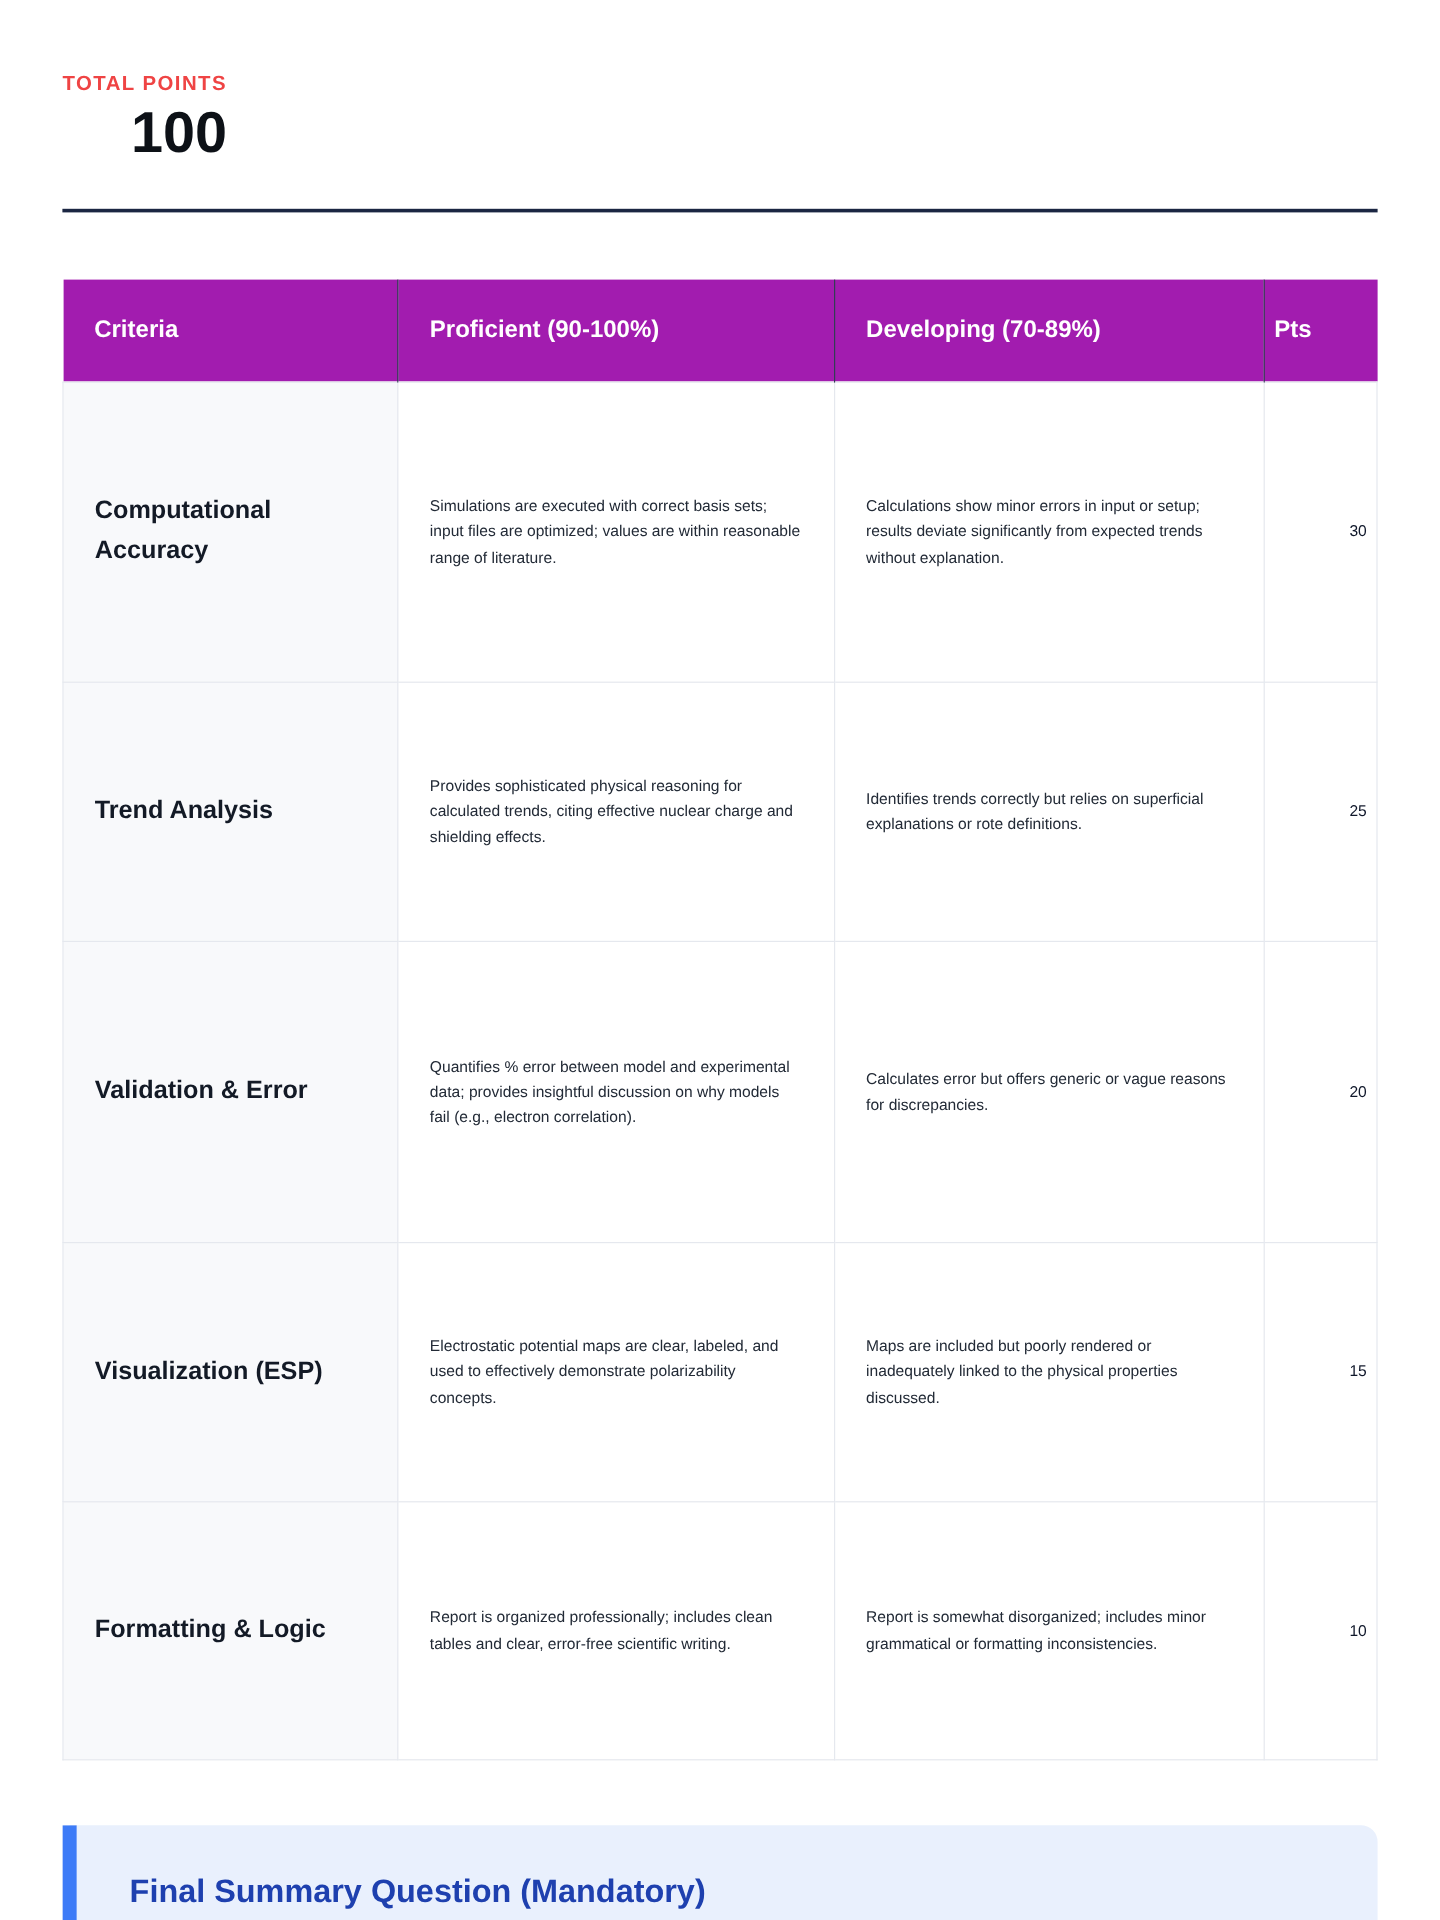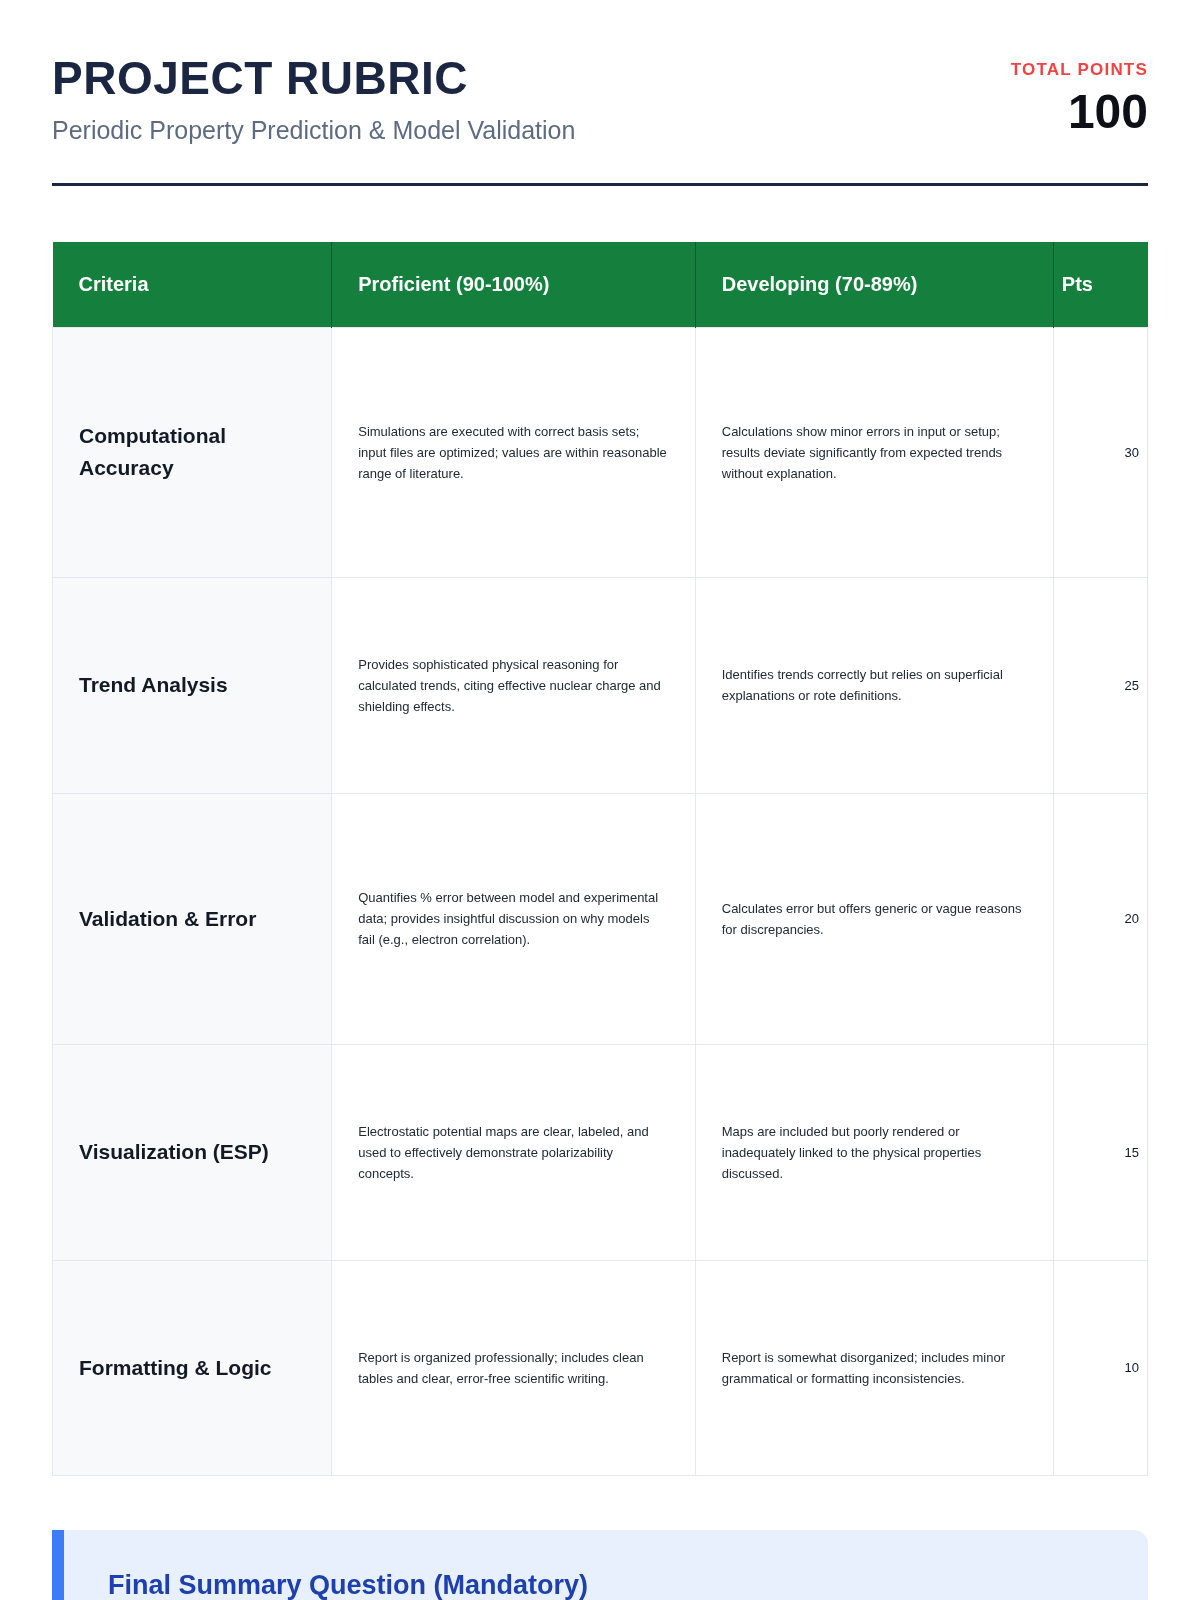--- a/index.html
+++ b/index.html
@@ -65,21 +65,21 @@
     border-collapse: collapse;
     table-layout: fixed;
   }
   col.c1 { width: 25.5%; }
   col.c2 { width: 33.2%; }
   col.c3 { width: 32.7%; }
   col.c4 { width: 8.6%; }
 
   thead tr { height: 85px; }
   th {
-    background: #15803d;
+    background: #a21caf;
     color: #ffffff;
     font-size: 20px;
     font-weight: 700;
     text-align: left;
     padding: 0 26px;
     border-right: 1px solid #333d55;
     vertical-align: middle;
   }
   th:last-child { border-right: none; text-align: left; padding: 0 8px; }
 
@@ -125,24 +125,20 @@
     font-weight: 700;
     color: #1e40af;
   }
 </style>
 </head>
 <body>
 
 <div class="page">
 
   <div class="doc-header">
-    <div class="title-block">
-      <h1>PROJECT RUBRIC</h1>
-      <p>Periodic Property Prediction &amp; Model Validation</p>
-    </div>
     <div class="points-block">
       <div class="tp-label">TOTAL POINTS</div>
       <div class="tp-value">100</div>
     </div>
   </div>
 
   <div class="rule"></div>
 
   <table class="rubric">
     <colgroup>

